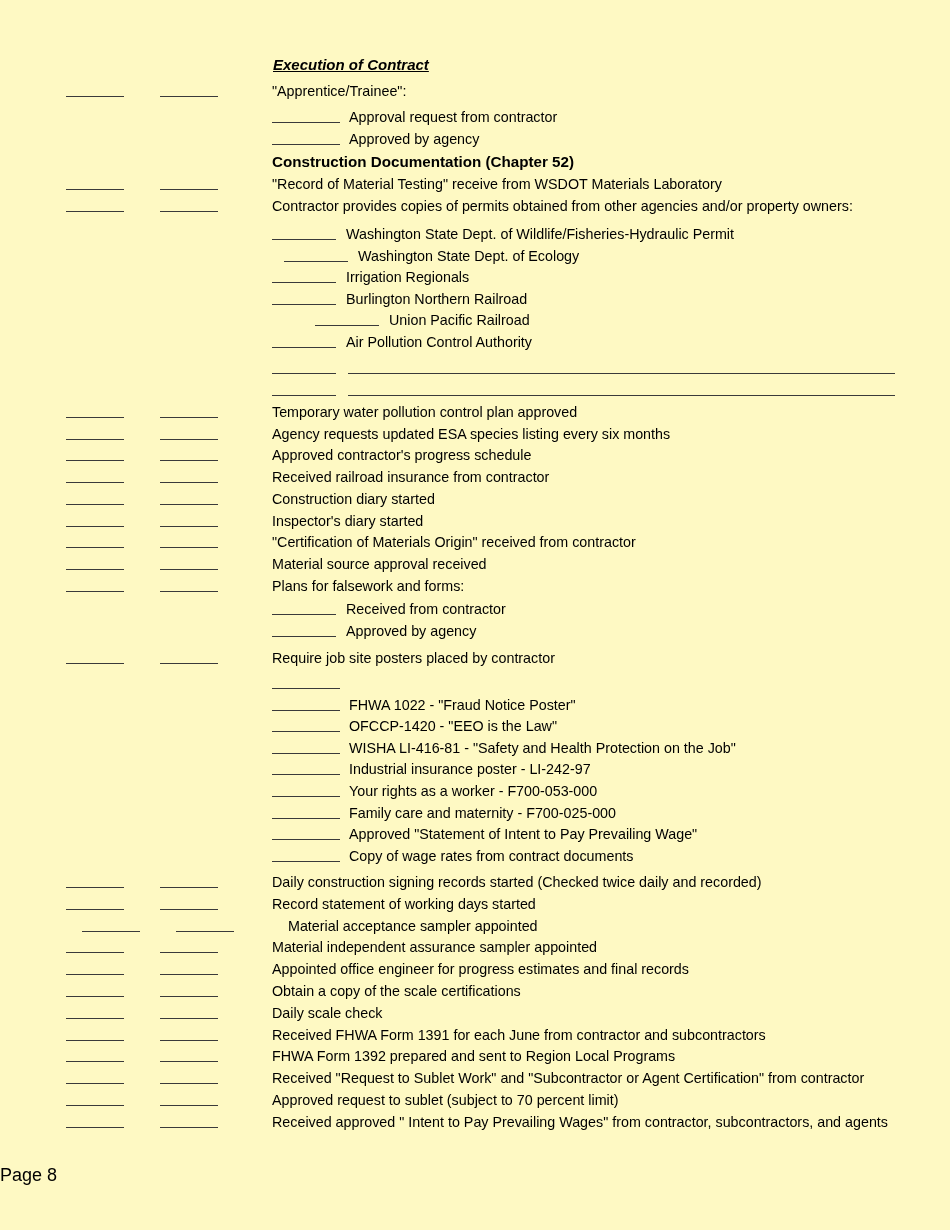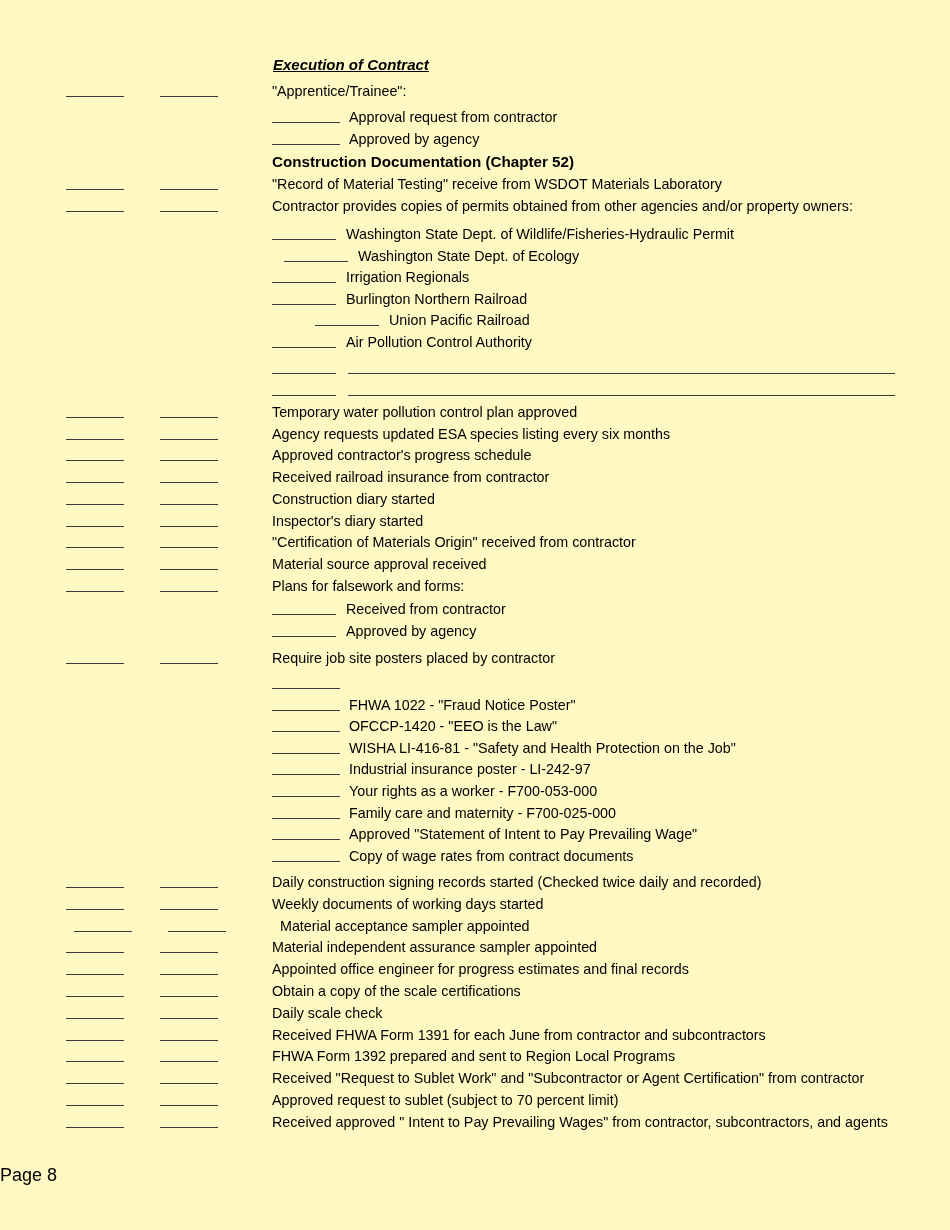--- a/index.html
+++ b/index.html
@@ -288,23 +288,23 @@
     </div>
   <div id="checklist-b">
       <div class="row" style="position: absolute; top: 869px; left: 0px; right: 0px;">
         <div class="col-line c1"></div>
         <div class="col-line c2"></div>
         <div class="txt">Daily construction signing records started (Checked twice daily and recorded)</div>
       </div>
       <div class="row" style="position: absolute; top: 891px; left: 0px; right: 0px;">
         <div class="col-line c1"></div>
         <div class="col-line c2"></div>
-        <div class="txt">Weekly documents of working days started</div>
-      </div>
-      <div class="row" style="position: absolute; top: 913px; left: 8px; right: 0px; padding-left: 7px;">
+        <div class="txt">Record statement of working days started</div>
+      </div>
+      <div class="row" style="position: absolute; top: 913px; left: 16px; right: 0px; padding-left: 7px;">
         <div class="col-line c1"></div>
         <div class="col-line c2"></div>
         <div class="txt">Material acceptance sampler appointed</div>
       </div>
       <div class="row" style="position: absolute; top: 934px; left: 0px; right: 0px;">
         <div class="col-line c1"></div>
         <div class="col-line c2"></div>
         <div class="txt">Material independent assurance sampler appointed</div>
       </div>
       <div class="row" style="position: absolute; top: 956px; left: 0px; right: 0px;">

